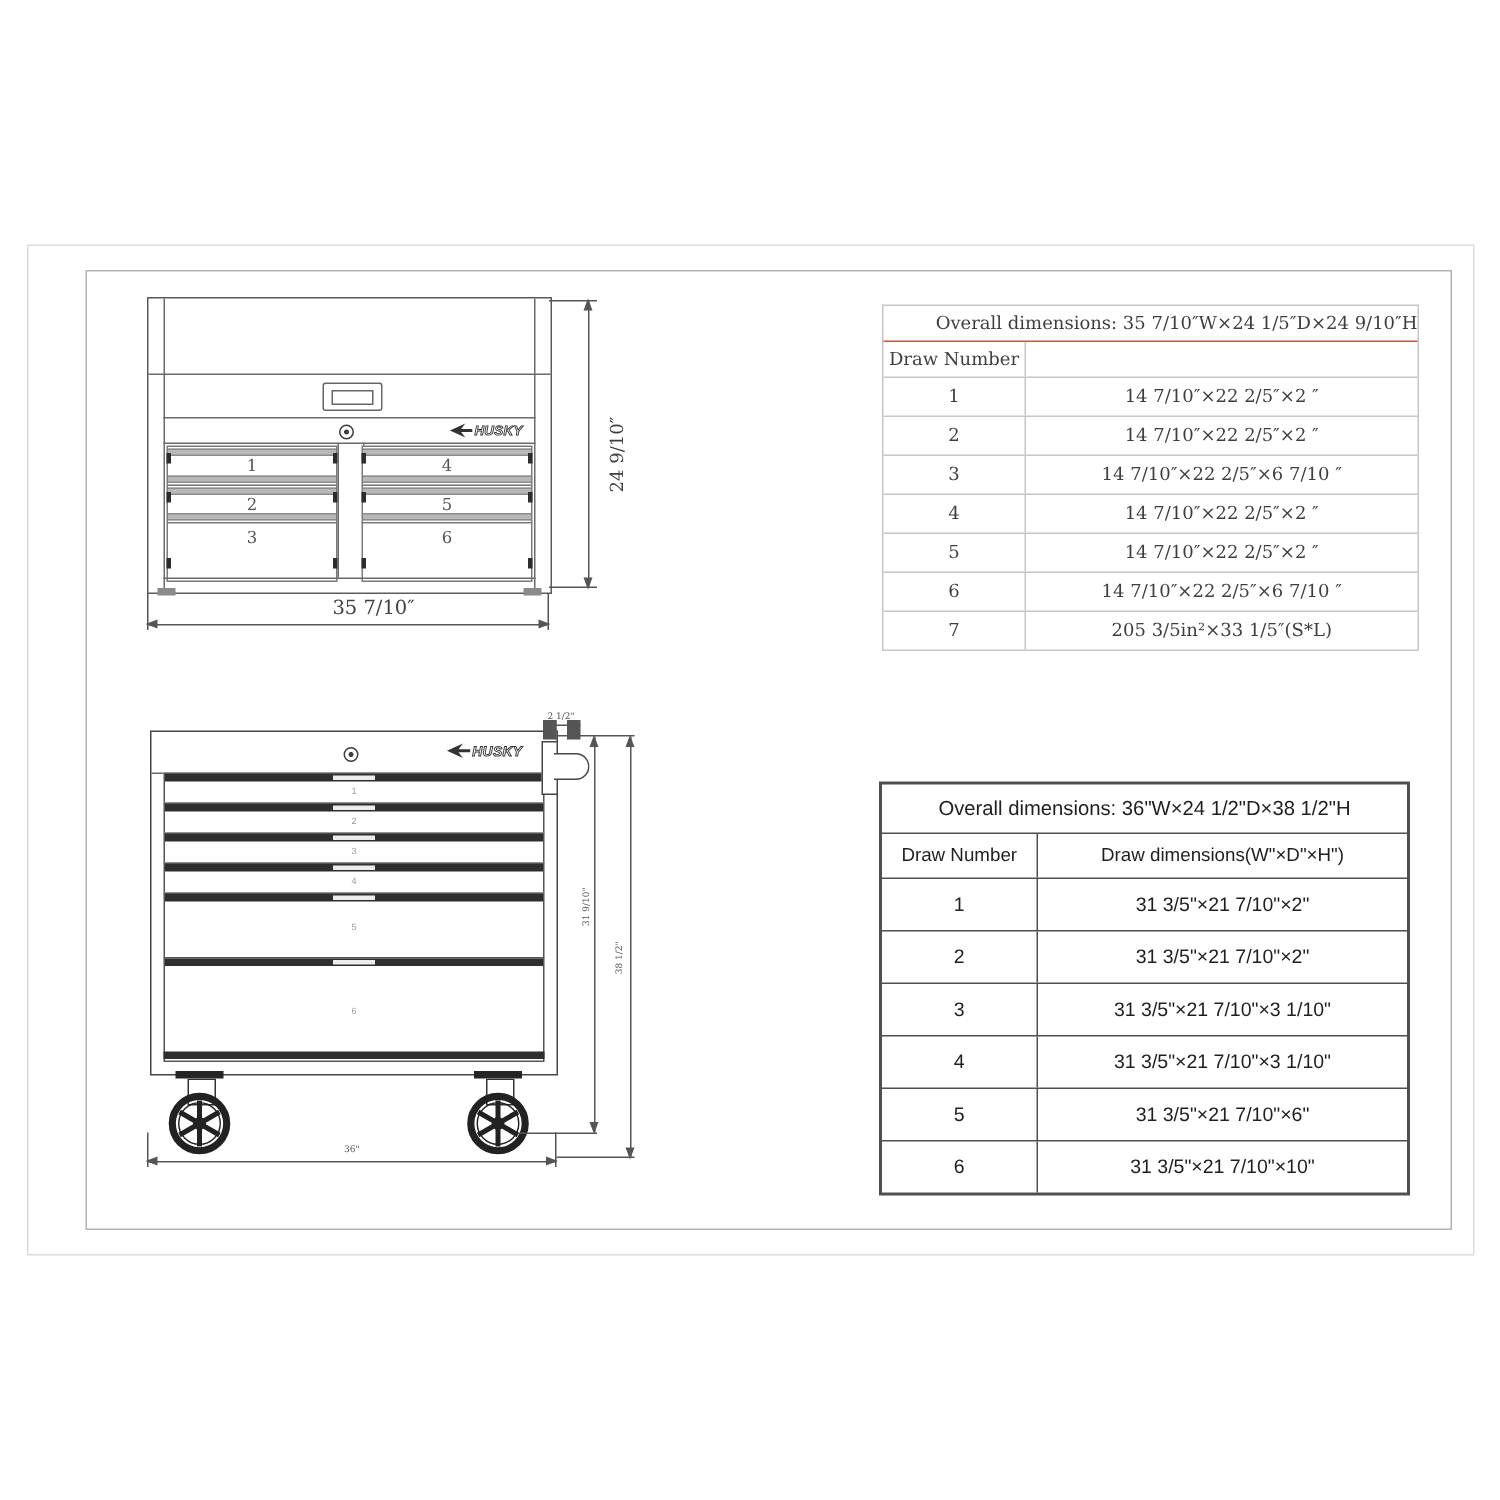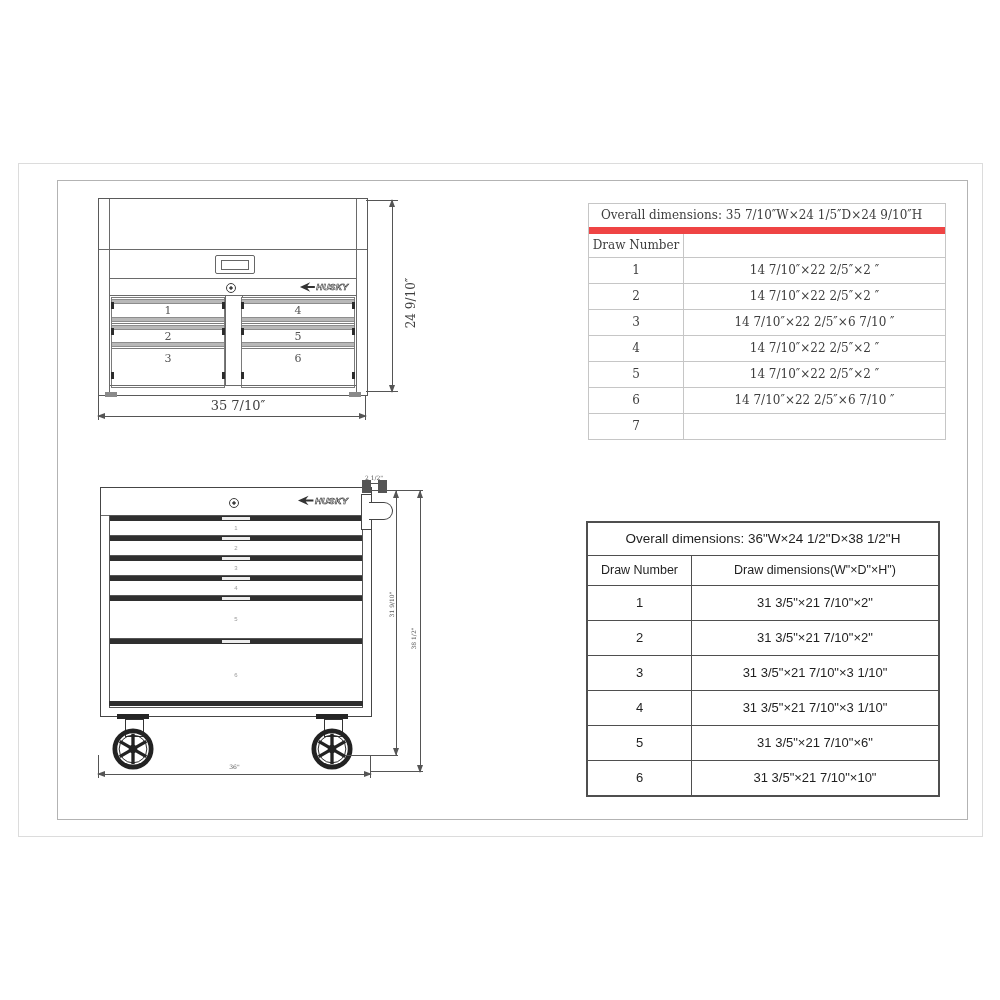--- a/index.html
+++ b/index.html
@@ -49,21 +49,21 @@
   .caster-plate{position:absolute;width:32px;height:5px;background:#252525;}
   .caster-fork{position:absolute;width:17px;height:16px;border:1.5px solid #333;background:#fff;}
   .handle-bracket{left:361px;top:494px;width:9px;height:34px;border:1px solid #454545;background:#fff;}
   .handle-tube{left:369px;top:502px;width:23px;height:16px;border:1.5px solid #454545;border-left:none;border-radius:0 9px 9px 0;background:#fff;}
   .tiny{font-size:6px;color:#555;font-family:"DejaVu Serif",serif;}
   
   .logo{position:absolute;}
   
   .t1{left:588px;top:203px;width:356px;border:1px solid #c6c6c6;background:#fff;
       font-family:"DejaVu Serif",serif;font-size:12px;color:#3e3e3e;}
-  .t1-overall{height:23px;line-height:23px;padding-left:12px;border-bottom:7px solid #ef4444;}
+  .t1-overall{height:23px;line-height:23px;padding-left:12px;border-bottom:1px solid #ef4444;text-align:right;}
   .t1-head{display:flex;height:23px;line-height:23px;border-bottom:1px solid #c6c6c6;}
   .t1-row{display:flex;height:25px;line-height:25px;border-bottom:1px solid #c6c6c6;}
   .t1-row:last-child{border-bottom:none;}
   .t1 .c1{width:94px;border-right:1px solid #c6c6c6;text-align:center;flex:none;}
   .t1 .c2{flex:1;text-align:center;}
   .t2{left:586px;top:521px;width:350px;border:2px solid #4f4f4f;background:#fff;
       font-family:"Liberation Sans",sans-serif;font-size:13px;color:#1f1f1f;}
   .t2-overall{height:32px;line-height:32px;text-align:center;border-bottom:1.5px solid #4f4f4f;font-size:13.5px;}
   .t2-head{display:flex;height:29px;line-height:29px;border-bottom:1.5px solid #4f4f4f;font-size:12.5px;}
   .t2-row{display:flex;height:34px;line-height:34px;border-bottom:1.5px solid #4f4f4f;}
@@ -131,21 +131,21 @@
   <div class="feet" style="right:6px;top:193px;"></div>
 </div>
 
 <div class="hline dimline abs" style="left:366px;top:200px;width:32px;"></div>
 <div class="hline dimline abs" style="left:366px;top:391px;width:32px;"></div>
 <div class="dimv" style="left:392px;top:200px;height:192px;"></div>
 <div class="dim-label rot" style="left:376px;top:296px;width:70px;font-size:12px;">24 9/10″</div>
 <div class="vline dimline abs" style="left:98px;top:396px;height:24px;"></div>
 <div class="vline dimline abs" style="left:365px;top:396px;height:24px;"></div>
 <div class="dimh" style="left:98px;top:416px;width:268px;"></div>
-<div class="dim-label" style="left:104px;top:398px;width:268px;font-size:13px;">35 7/10″</div>
+<div class="dim-label" style="left:115px;top:398px;width:268px;font-size:13px;">35 7/10″</div>
 
 <div class="abs cab">
   <div class="hline" style="top:27px;left:0;right:0;"></div>
   <div class="lock" style="position:absolute;left:128px;top:10px;"></div>
   <svg class="logo" style="left:196px;top:6px;" width="58" height="13" viewBox="0 0 120 24">
     <polygon points="2,12 24,2 18,10 34,10 34,14 18,14 24,22" fill="#333"></polygon>
     <text x="37" y="19" font-family="Liberation Sans, sans-serif" font-size="19" font-weight="bold" font-style="italic" fill="#ffffff" stroke="#333" stroke-width="1.3" letter-spacing="0.5">HUSKY</text>
   </svg>
   <div class="bstack">
     <div class="bdrawer" style="height:19px;">
@@ -242,20 +242,21 @@
   <div class="t1-row">
     <div class="c1">5</div>
     <div class="c2">14 7/10″×22 2/5″×2 ″</div>
   </div>
   <div class="t1-row">
     <div class="c1">6</div>
     <div class="c2">14 7/10″×22 2/5″×6 7/10 ″</div>
   </div>
   <div class="t1-row">
     <div class="c1">7</div>
+    <div class="c2">205 3/5in²×33 1/5″(S*L)</div>
   </div>
 </div>
 
 <div class="abs t2">
   <div class="t2-overall">Overall dimensions: 36"W×24 1/2"D×38 1/2"H</div>
   <div class="t2-head">
     <div class="c1">Draw Number</div>
     <div class="c2">Draw dimensions(W"×D"×H")</div>
   </div>
   <div class="t2-row">

